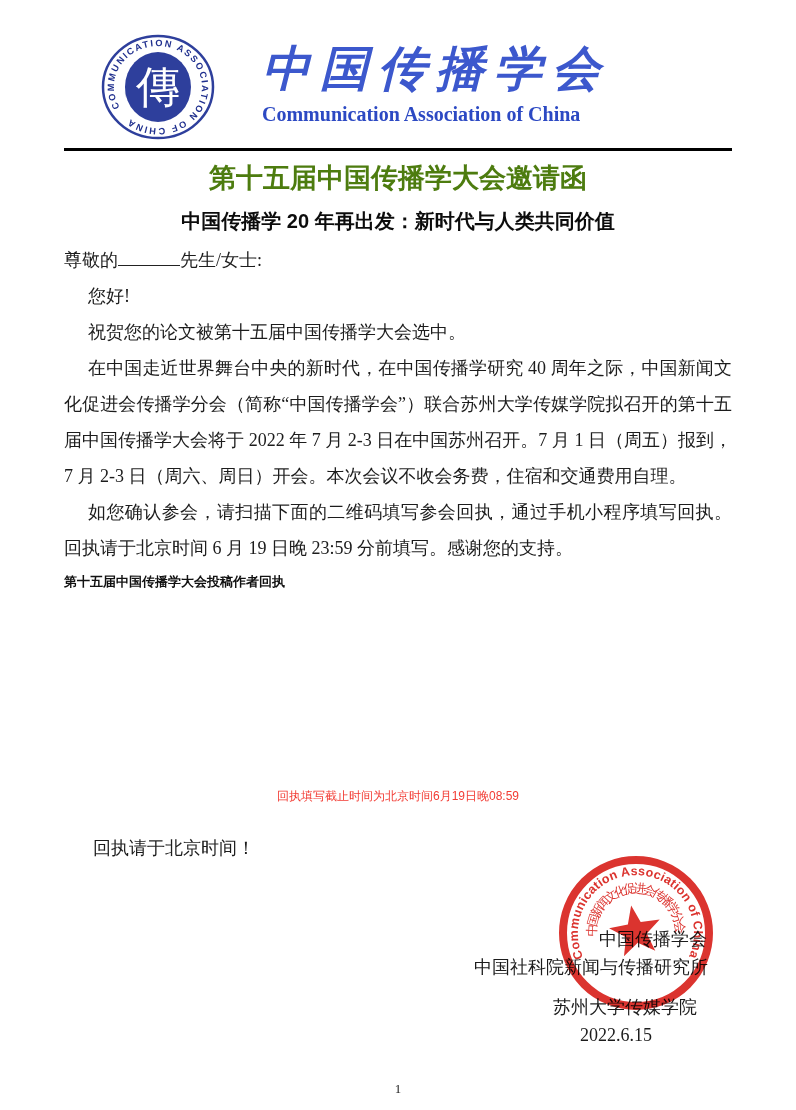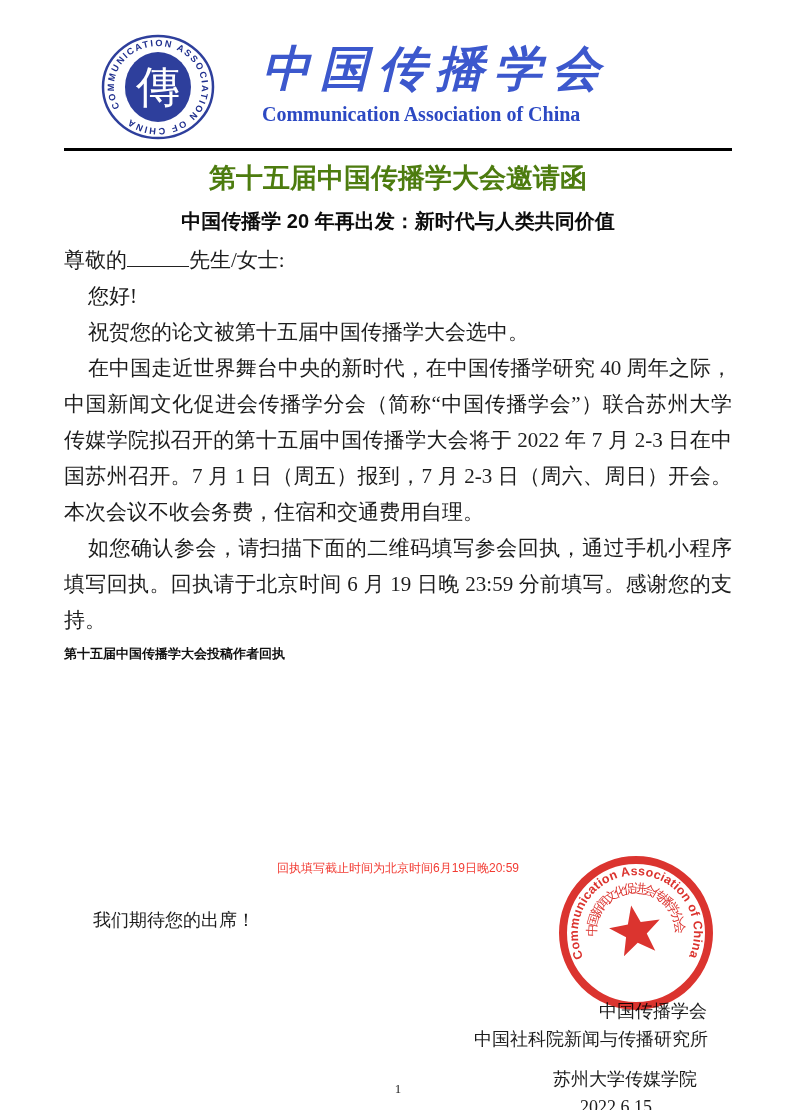--- a/index.html
+++ b/index.html
@@ -36,21 +36,21 @@
     margin-top: 10px; text-align: center;
     font-family: "Liberation Sans", "DejaVu Sans", sans-serif;
     font-size: 27px; font-weight: bold; line-height: 34px; color: #4d7c0f;
   }
   .subtitle {
     margin-top: 12px; text-align: center;
     font-family: "Liberation Sans", "DejaVu Sans", sans-serif;
     font-size: 20px; font-weight: bold; line-height: 28px; color: #0c0c0c;
   }
   
-  .body-text { margin-top: 7px; font-size: 21px; line-height: 36px; text-align: justify; }
+  .body-text { margin-top: 7px; font-size: 18px; line-height: 36px; text-align: justify; }
   .body-text p { margin: 0; }
   .body-text p.indent { text-indent: 24px; }
   .blank-line {
     display: inline-block; width: 62px; height: 1em;
     border-bottom: 1.5px solid #222; vertical-align: baseline;
   }
   
   .receipt-heading {
     margin-top: 6px; text-align: left;
     font-family: "Liberation Sans", "DejaVu Sans", sans-serif;
@@ -120,23 +120,23 @@
   <div class="body-text">
     <p><span>尊敬的</span><span class="blank-line"></span><span>先生/女士:</span></p>
     <p class="indent">您好!</p>
     <p class="indent">祝贺您的论文被第十五届中国传播学大会选中。</p>
     <p class="indent">在中国走近世界舞台中央的新时代，在中国传播学研究 40 周年之际，中国新闻文化促进会传播学分会（简称“中国传播学会”）联合苏州大学传媒学院拟召开的第十五届中国传播学大会将于 2022 年 7 月 2-3 日在中国苏州召开。7 月 1 日（周五）报到，7 月 2-3 日（周六、周日）开会。本次会议不收会务费，住宿和交通费用自理。</p>
     <p class="indent">如您确认参会，请扫描下面的二维码填写参会回执，通过手机小程序填写回执。回执请于北京时间 6 月 19 日晚 23:59 分前填写。感谢您的支持。</p>
   </div>
 
   <div class="receipt-heading">第十五届中国传播学大会投稿作者回执</div>
   <div class="qr-placeholder"></div>
-  <div class="deadline-note">回执填写截止时间为北京时间6月19日晚20:59</div>
+  <div class="deadline-note">回执填写截止时间为北京时间6月19日晚08:59</div>
 
-  <div class="expectation">我们期待您的出席！</div>
+  <div class="expectation">回执请于北京时间！</div>
 
   <div class="signatures">
     <div class="sig-line sig-1">中国传播学会</div>
     <div class="sig-line sig-2">中国社科院新闻与传播研究所</div>
     <div class="sig-line sig-3">苏州大学传媒学院</div>
     <div class="sig-line sig-4">2022.6.15</div>
   </div>
 
   <div class="stamp">
     <svg viewBox="-105 -105 210 210" width="210" height="210">

